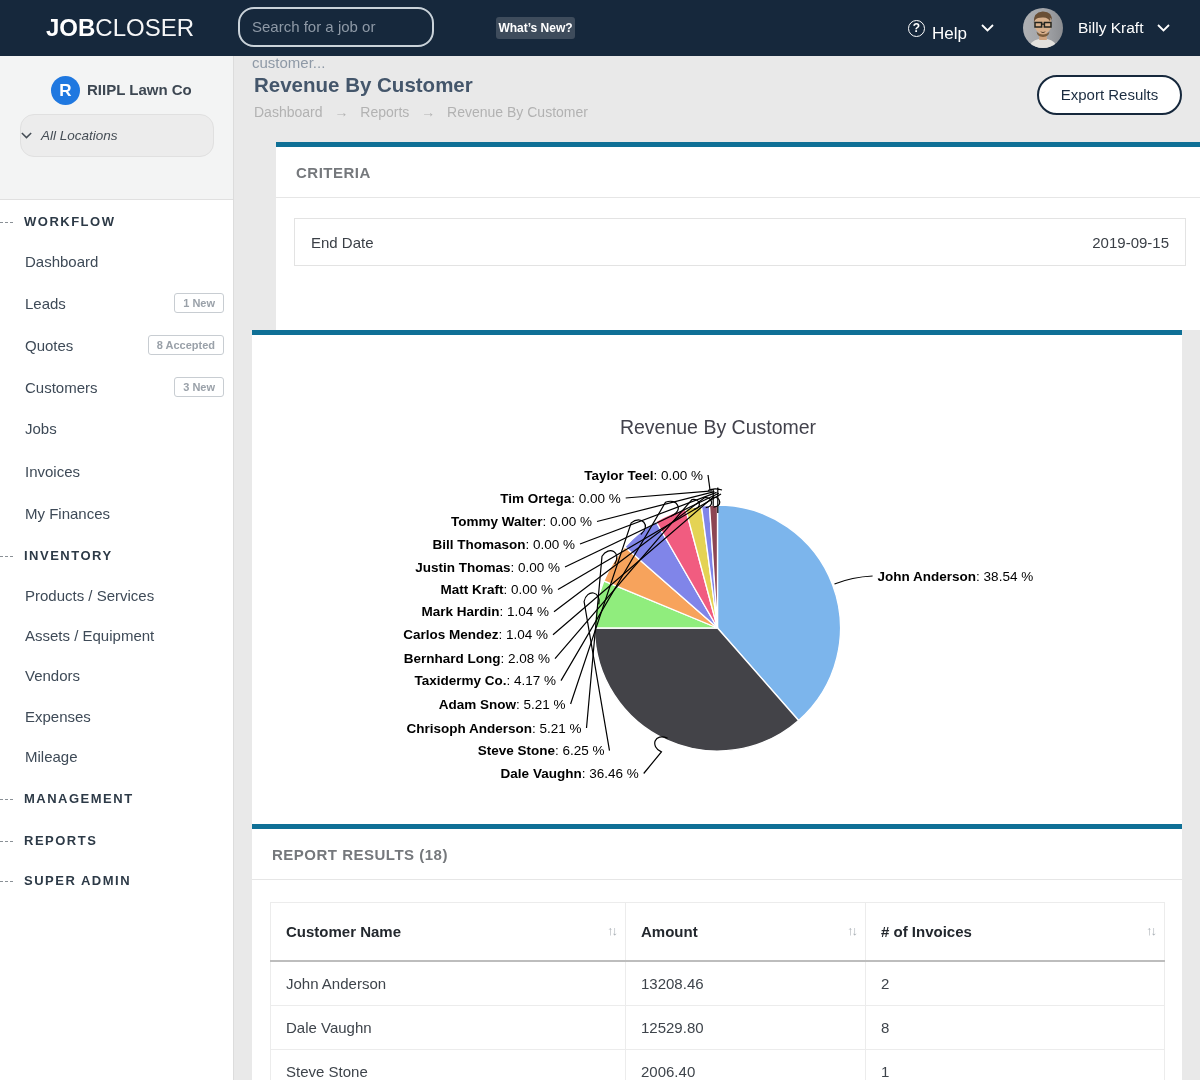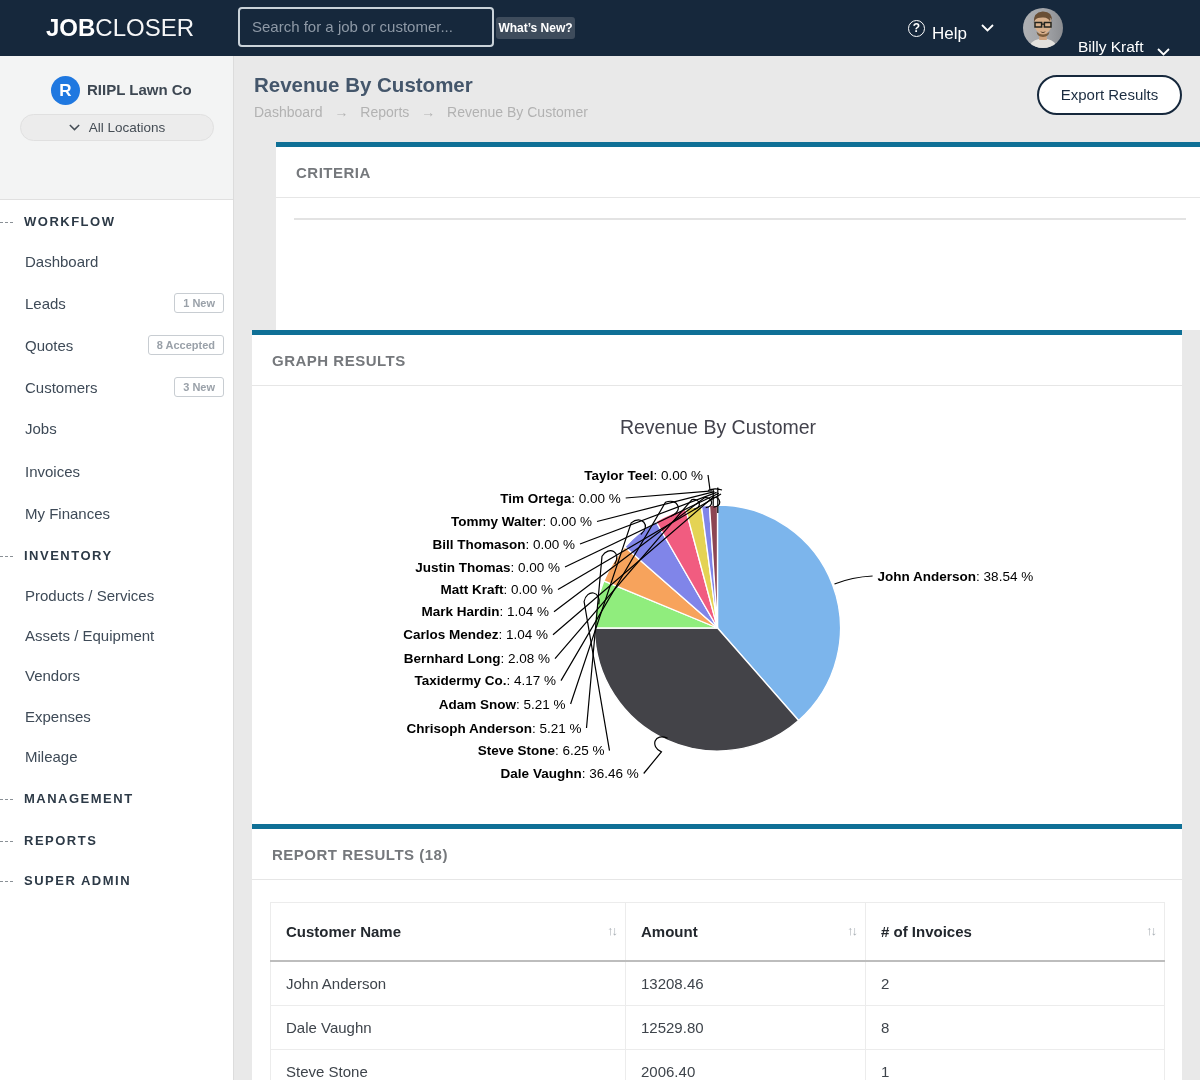--- a/index.html
+++ b/index.html
@@ -2,39 +2,39 @@
 <html><head>
 <meta charset="utf-8">
 <style>
 * { margin:0; padding:0; box-sizing:border-box; }
 html,body { width:1200px; height:1080px; overflow:hidden; background:#e9e9e9;
   font-family:"Liberation Sans",sans-serif; }
 .topbar { position:absolute; left:0; top:0; width:1200px; height:56px; background:#16283c; z-index:30; }
 .logo { position:absolute; left:46px; top:0; height:56px; line-height:56px; font-size:24px; color:#fff; letter-spacing:0; }
 .logo b { font-weight:700; }
 .logo span { font-weight:normal; opacity:.96; }
-.search { position:absolute; left:238px; top:7px; width:256px; height:40px; border:2px solid #c9d2d9;
-  border-radius:4px; background:transparent; color:#8e99a6; font-size:15px; line-height:36px; padding-left:12px; }
+.search { position:absolute; left:238px; top:7px; width:196px; height:40px; border:2px solid #c9d2d9;
+  border-radius:16px; background:transparent; color:#8e99a6; font-size:15px; line-height:36px; padding-left:12px; }
 .whatsnew { position:absolute; left:496px; top:17px; width:79px; height:22px; background:#3e4c5c;
   border-radius:3px; color:#fff; font-size:12px; font-weight:bold; text-align:center; line-height:22px; }
 .help { position:absolute; left:908px; top:0; height:56px; color:#fff; display:flex; align-items:center; }
 .help .q { width:17px; height:17px; border:1.6px solid #fff; border-radius:50%; font-size:12px; font-weight:bold;
   text-align:center; line-height:14px; margin-right:7px; }
 .help .t { font-size:17px;margin-top:12px; }
 .chev { display:inline-block; margin-left:14px; }
 .avatar { position:absolute; left:1023px; top:8px; width:40px; height:40px; border-radius:50%; overflow:hidden; }
-.uname { position:absolute; left:1078px; top:0; height:56px; display:flex; align-items:flex-end; color:#fff; font-size:15.5px; }
+.uname { position:absolute; left:1078px; top:0; height:56px; display:flex; align-items:center; color:#fff; font-size:15.5px; }
 .sidebar { position:absolute; left:0; top:56px; width:234px; height:1024px; background:#fff;
   border-right:1px solid #dcdcdc; z-index:20; }
 .sbtop { position:absolute; left:0; top:0; width:233px; height:144px; background:#f3f4f4; border-bottom:1px solid #e0e0e0; }
 .rcirc { position:absolute; left:51px; top:20px; width:29px; height:29px; border-radius:50%; background:#1f78e0;
   color:#fff; font-weight:bold; font-size:17px; text-align:center; line-height:29px; }
 .cname { position:absolute; left:87px; top:25px; font-size:15px; font-weight:bold; color:#3d4752; }
-.pill { position:absolute; left:20px; width:194px; height:27px; border-radius:14px; font-size:13.5px;
-  display:flex; align-items:center; justify-content:center; }
+.pill { position:absolute; left:20px; width:194px; height:43px; border-radius:14px; font-size:13.5px;
+  display:flex; align-items:center; justify-content:flex-start;font-style:italic; }
 .pill1 { top:58px; background:#ececec; border:1px solid #e0e0e0; color:#454d55; }
 .pill2 { top:98px; background:#fff; border:1px solid #e2e2e2; color:#1d76e2; font-weight:bold; font-size:12.5px; }
 .menu-item { position:absolute; left:25px; font-size:15px; color:#3e4a57; height:20px; line-height:20px; }
 .menu-head { position:absolute; left:24px; font-size:13px; font-weight:bold; letter-spacing:1.5px; color:#2d3a47;
   height:16px; line-height:16px; }
 .menu-head::before { content:""; position:absolute; left:-24px; top:8px; width:13px; border-top:1px dashed #8a9096; }
 .badge { position:absolute; right:9px; border:1px solid #c8cdd2; border-radius:3px; background:#fff;
   color:#9aa1a9; font-size:11px; font-weight:bold; padding:3px 8px; }
 .content { position:absolute; left:234px; top:56px; width:966px; height:1024px; background:#e9e9e9; }
 .ptitle { position:absolute; left:20px; top:17px; font-size:20.5px; font-weight:bold; color:#44566b; }
@@ -122,24 +122,24 @@
     <div class="menu-head" style="top:777px">REPORTS</div>
     <div class="menu-head" style="top:817px">SUPER ADMIN</div>
 </div>
 <div class="content">
   <div class="ptitle">Revenue By Customer</div>
   <div class="bcrumb">Dashboard <span>→</span> Reports <span>→</span> Revenue By Customer</div>
   <div class="export">Export Results</div>
   <div class="card" style="top:86px; height:188px;margin-left:24px;">
     <div class="chead">CRITERIA</div>
     <div class="kvtable">
+      <div class="kvrow">End Date <span class="v">2019-09-15</span></div>
     </div>
   </div>
   <div class="card" style="top:274px; height:494px;">
-    <div class="chead">GRAPH RESULTS</div>
     <div style="position:absolute; left:0; top:51.5px;"><svg width="930" height="438" viewBox="0 0 930 438" font-family="&quot;Liberation Sans&quot;,sans-serif">
 <text x="466" y="46.5" text-anchor="middle" font-size="19.5" fill="#42424c">Revenue By Customer</text>
 <path d="M465.5,241.0 L465.50,118.00 A123.0,123.0 0 0 1 546.61,333.47 Z" fill="#7cb5ec" stroke="#fff" stroke-width="1.35"></path>
 <path d="M465.5,241.0 L546.61,333.47 A123.0,123.0 0 0 1 342.50,241.00 Z" fill="#434348" stroke="#fff" stroke-width="1.35"></path>
 <path d="M465.5,241.0 L342.50,241.00 A123.0,123.0 0 0 1 351.86,193.93 Z" fill="#90ed7d" stroke="#fff" stroke-width="1.35"></path>
 <path d="M465.5,241.0 L351.86,193.93 A123.0,123.0 0 0 1 373.03,159.89 Z" fill="#f7a35c" stroke="#fff" stroke-width="1.35"></path>
 <path d="M465.5,241.0 L373.03,159.89 A123.0,123.0 0 0 1 404.02,134.47 Z" fill="#8085e9" stroke="#fff" stroke-width="1.35"></path>
 <path d="M465.5,241.0 L404.02,134.47 A123.0,123.0 0 0 1 433.72,122.18 Z" fill="#f15c80" stroke="#fff" stroke-width="1.35"></path>
 <path d="M465.5,241.0 L433.72,122.18 A123.0,123.0 0 0 1 449.47,119.05 Z" fill="#e4d354" stroke="#fff" stroke-width="1.35"></path>
 <path d="M465.5,241.0 L449.47,119.05 A123.0,123.0 0 0 1 457.47,118.26 Z" fill="#8085E9" stroke="#fff" stroke-width="1.35"></path>

